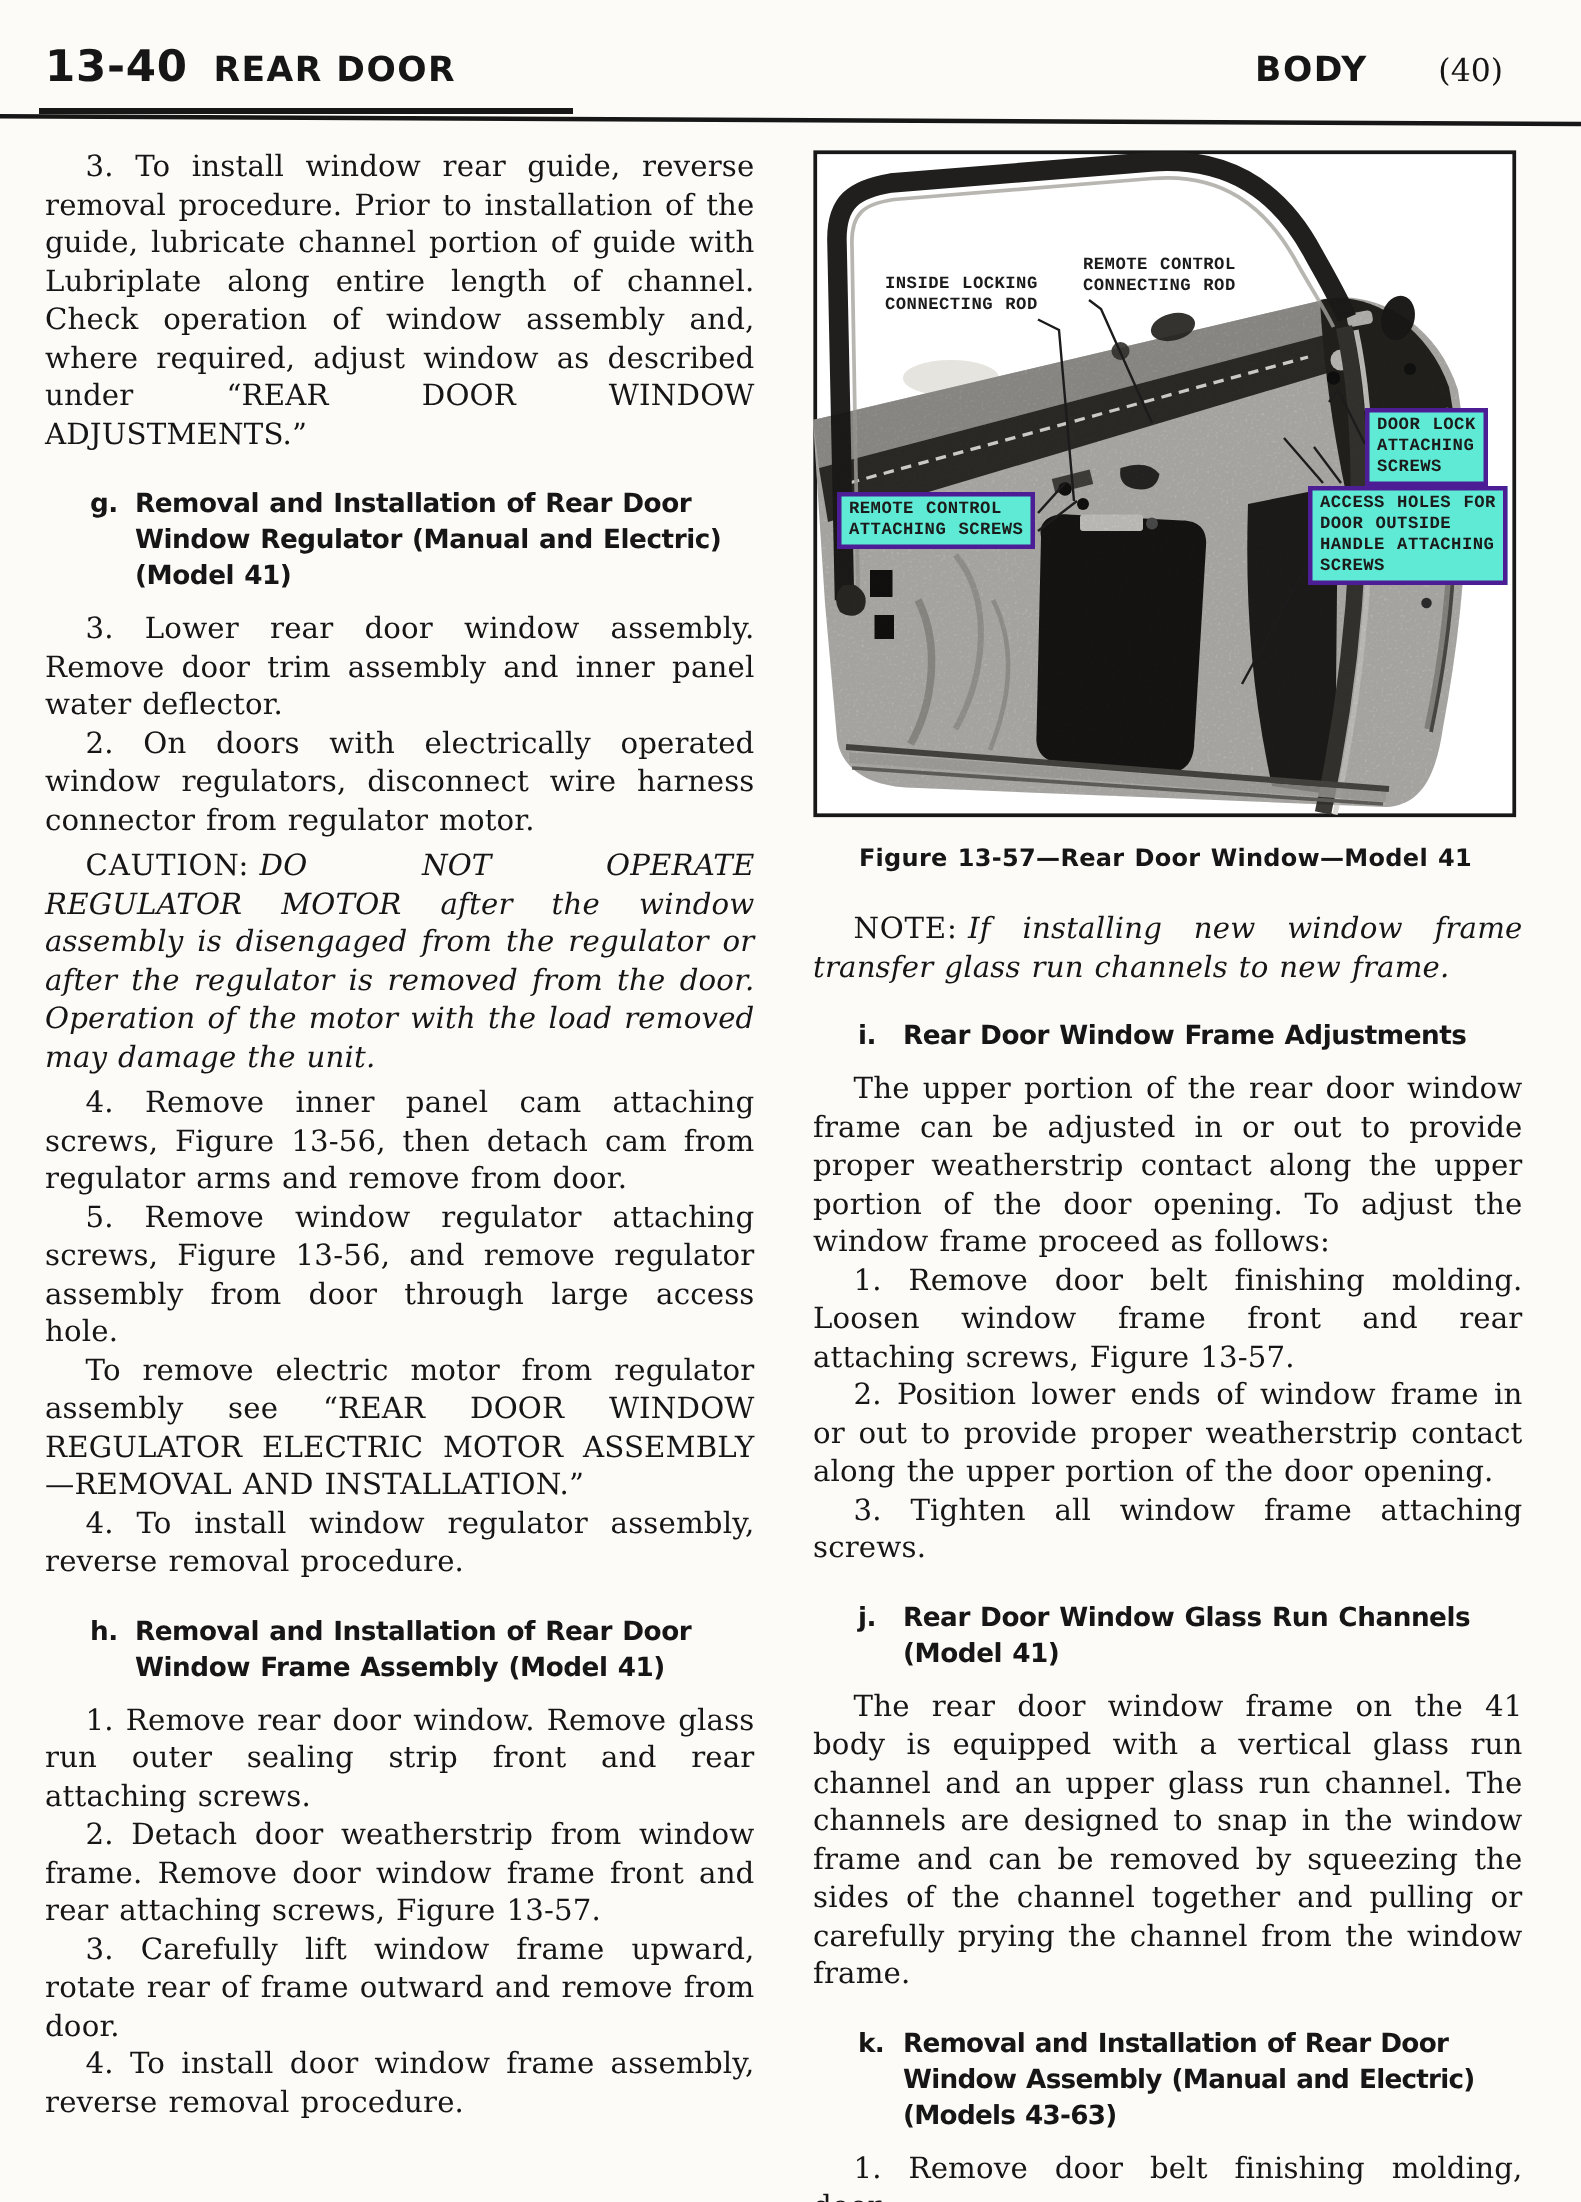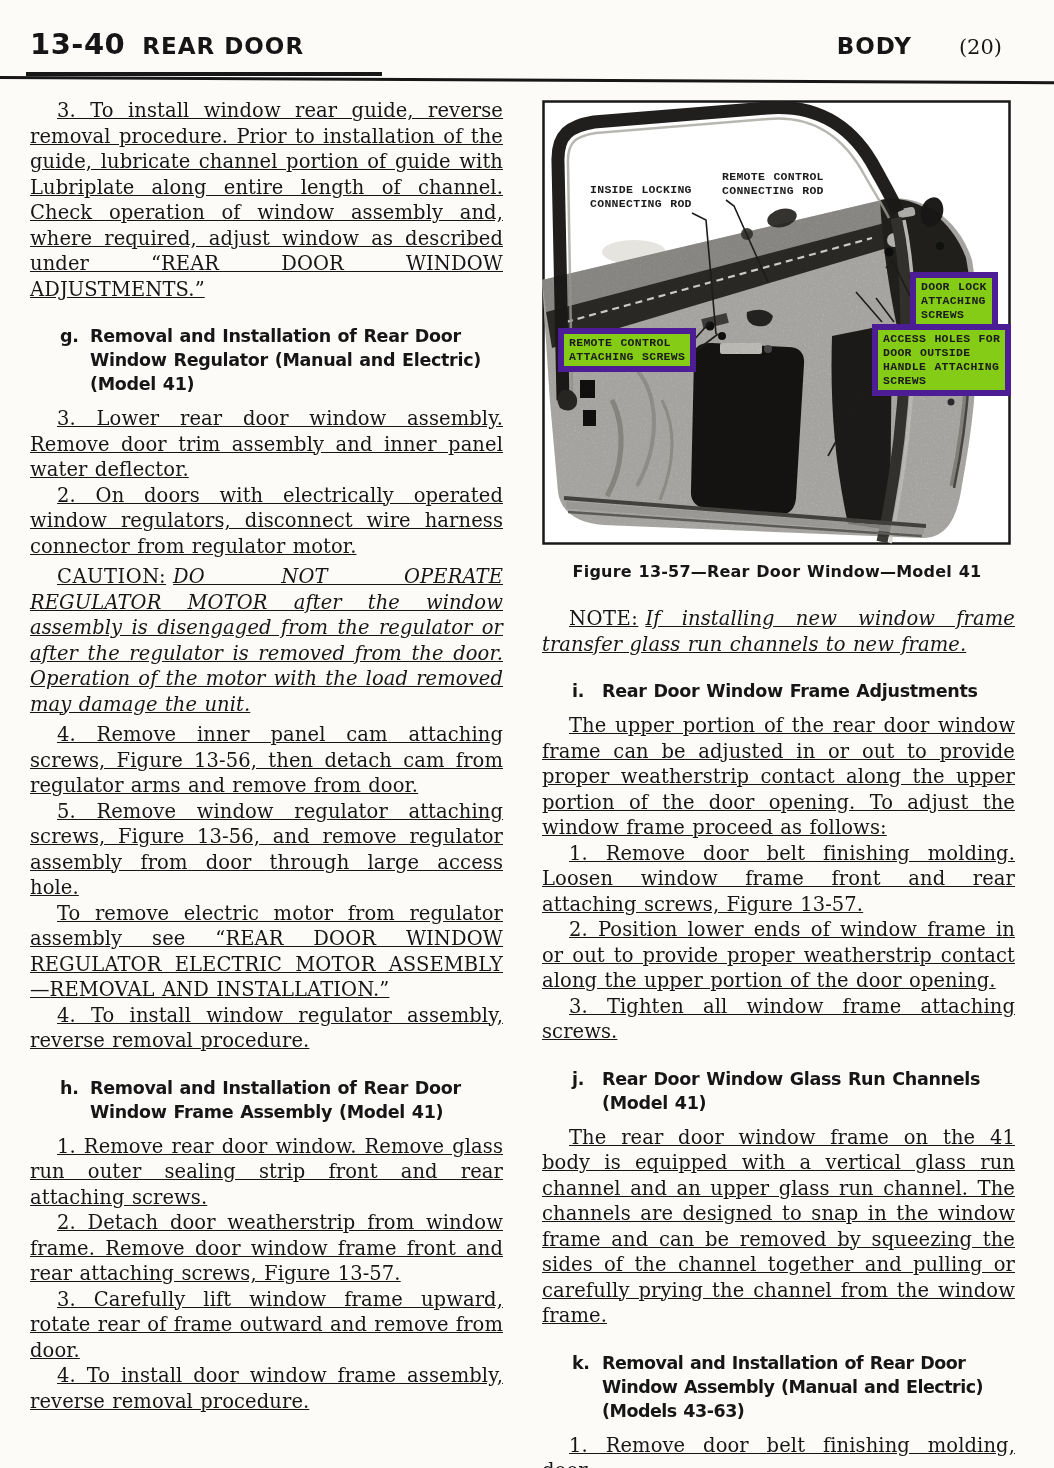--- a/index.html
+++ b/index.html
@@ -18,55 +18,55 @@
   .page-num { font:21px/1 "DejaVu Serif", serif; margin-left:47px; }
   .rule-main { position:absolute; left:0; top:76px; width:1054px; height:3px;
                background:#171717; transform:rotate(0.28deg); transform-origin:left center; }
   .rule-left { position:absolute; left:26px; top:72px; width:356px; height:4px; background:#171717; }
 
   
   .col { position:absolute; width:473px; text-align:justify;
          font-size:19.5px; line-height:25.5px; letter-spacing:0.1px; word-spacing:1px; }
   .col-left  { left:30px;  top:98px; }
   .col-right { left:542px; top:98px; }
-  .para { margin:0; text-indent:27px;text-decoration:underline; }
+  .para { margin:0; text-indent:27px; }
   .caution { margin:5px 0; }
   .c-label { letter-spacing:0.5px; }
   .c-text, .n-text { font-style:italic; margin-left:7px; }
   .note { margin:2px 0 0; }
   .sec-h { display:flex; margin:22px 0 10px 30px; text-align:left;
            font-family:"DejaVu Sans", sans-serif; font-weight:bold;
            font-size:17.5px; line-height:24px; letter-spacing:-0.3px; }
   .sec-h .letter { width:30px; flex:none; }
   .sec-h .htext { flex:1; }
   .sec-h.tight { letter-spacing:-0.5px; }
 
   
   .figure { position:relative; width:470px; height:446px; margin:2px 0 0; }
   .figure svg { position:absolute; left:0; top:0; }
   .callout { position:absolute; font-family:Liberation Mono, monospace;
              font-size:11.5px; line-height:14px; font-weight:bold;
              letter-spacing:0.3px; white-space:pre-line; color:#1b1b1b; }
-  .callout.boxed { background:#84cc16; border:6px solid #4c1d95; padding:2px 5px; }
+  .callout.boxed { background:#5eead4; border:3px solid #4c1d95; padding:2px 5px; }
   .fig-caption { width:470px; text-align:center; margin:16px 0 24px;
                  font:bold 16px/20px "DejaVu Sans", sans-serif; letter-spacing:0.2px; }
 </style>
 </head>
 <body>
 
 <div class="page">
 
   <div class="hdr">
     <div class="hdr-left">
       <span class="sec-num">13-40</span>
       <span class="sec-title">REAR DOOR</span>
     </div>
     <div class="hdr-right">
       <span class="running-title">BODY</span>
-      <span class="page-num">(20)</span>
+      <span class="page-num">(40)</span>
     </div>
   </div>
   <div class="rule-left"></div>
   <div class="rule-main"></div>
 
   <div class="col col-left">
     <p class="para">3. To install window rear guide, reverse removal procedure. Prior to installation of the guide, lubricate channel portion of guide with Lubriplate along entire length of channel. Check operation of window assembly and, where required, adjust window as described under “REAR DOOR WINDOW ADJUSTMENTS.”</p>
 
     <div class="sec-h">
       <span class="letter">g.</span>

